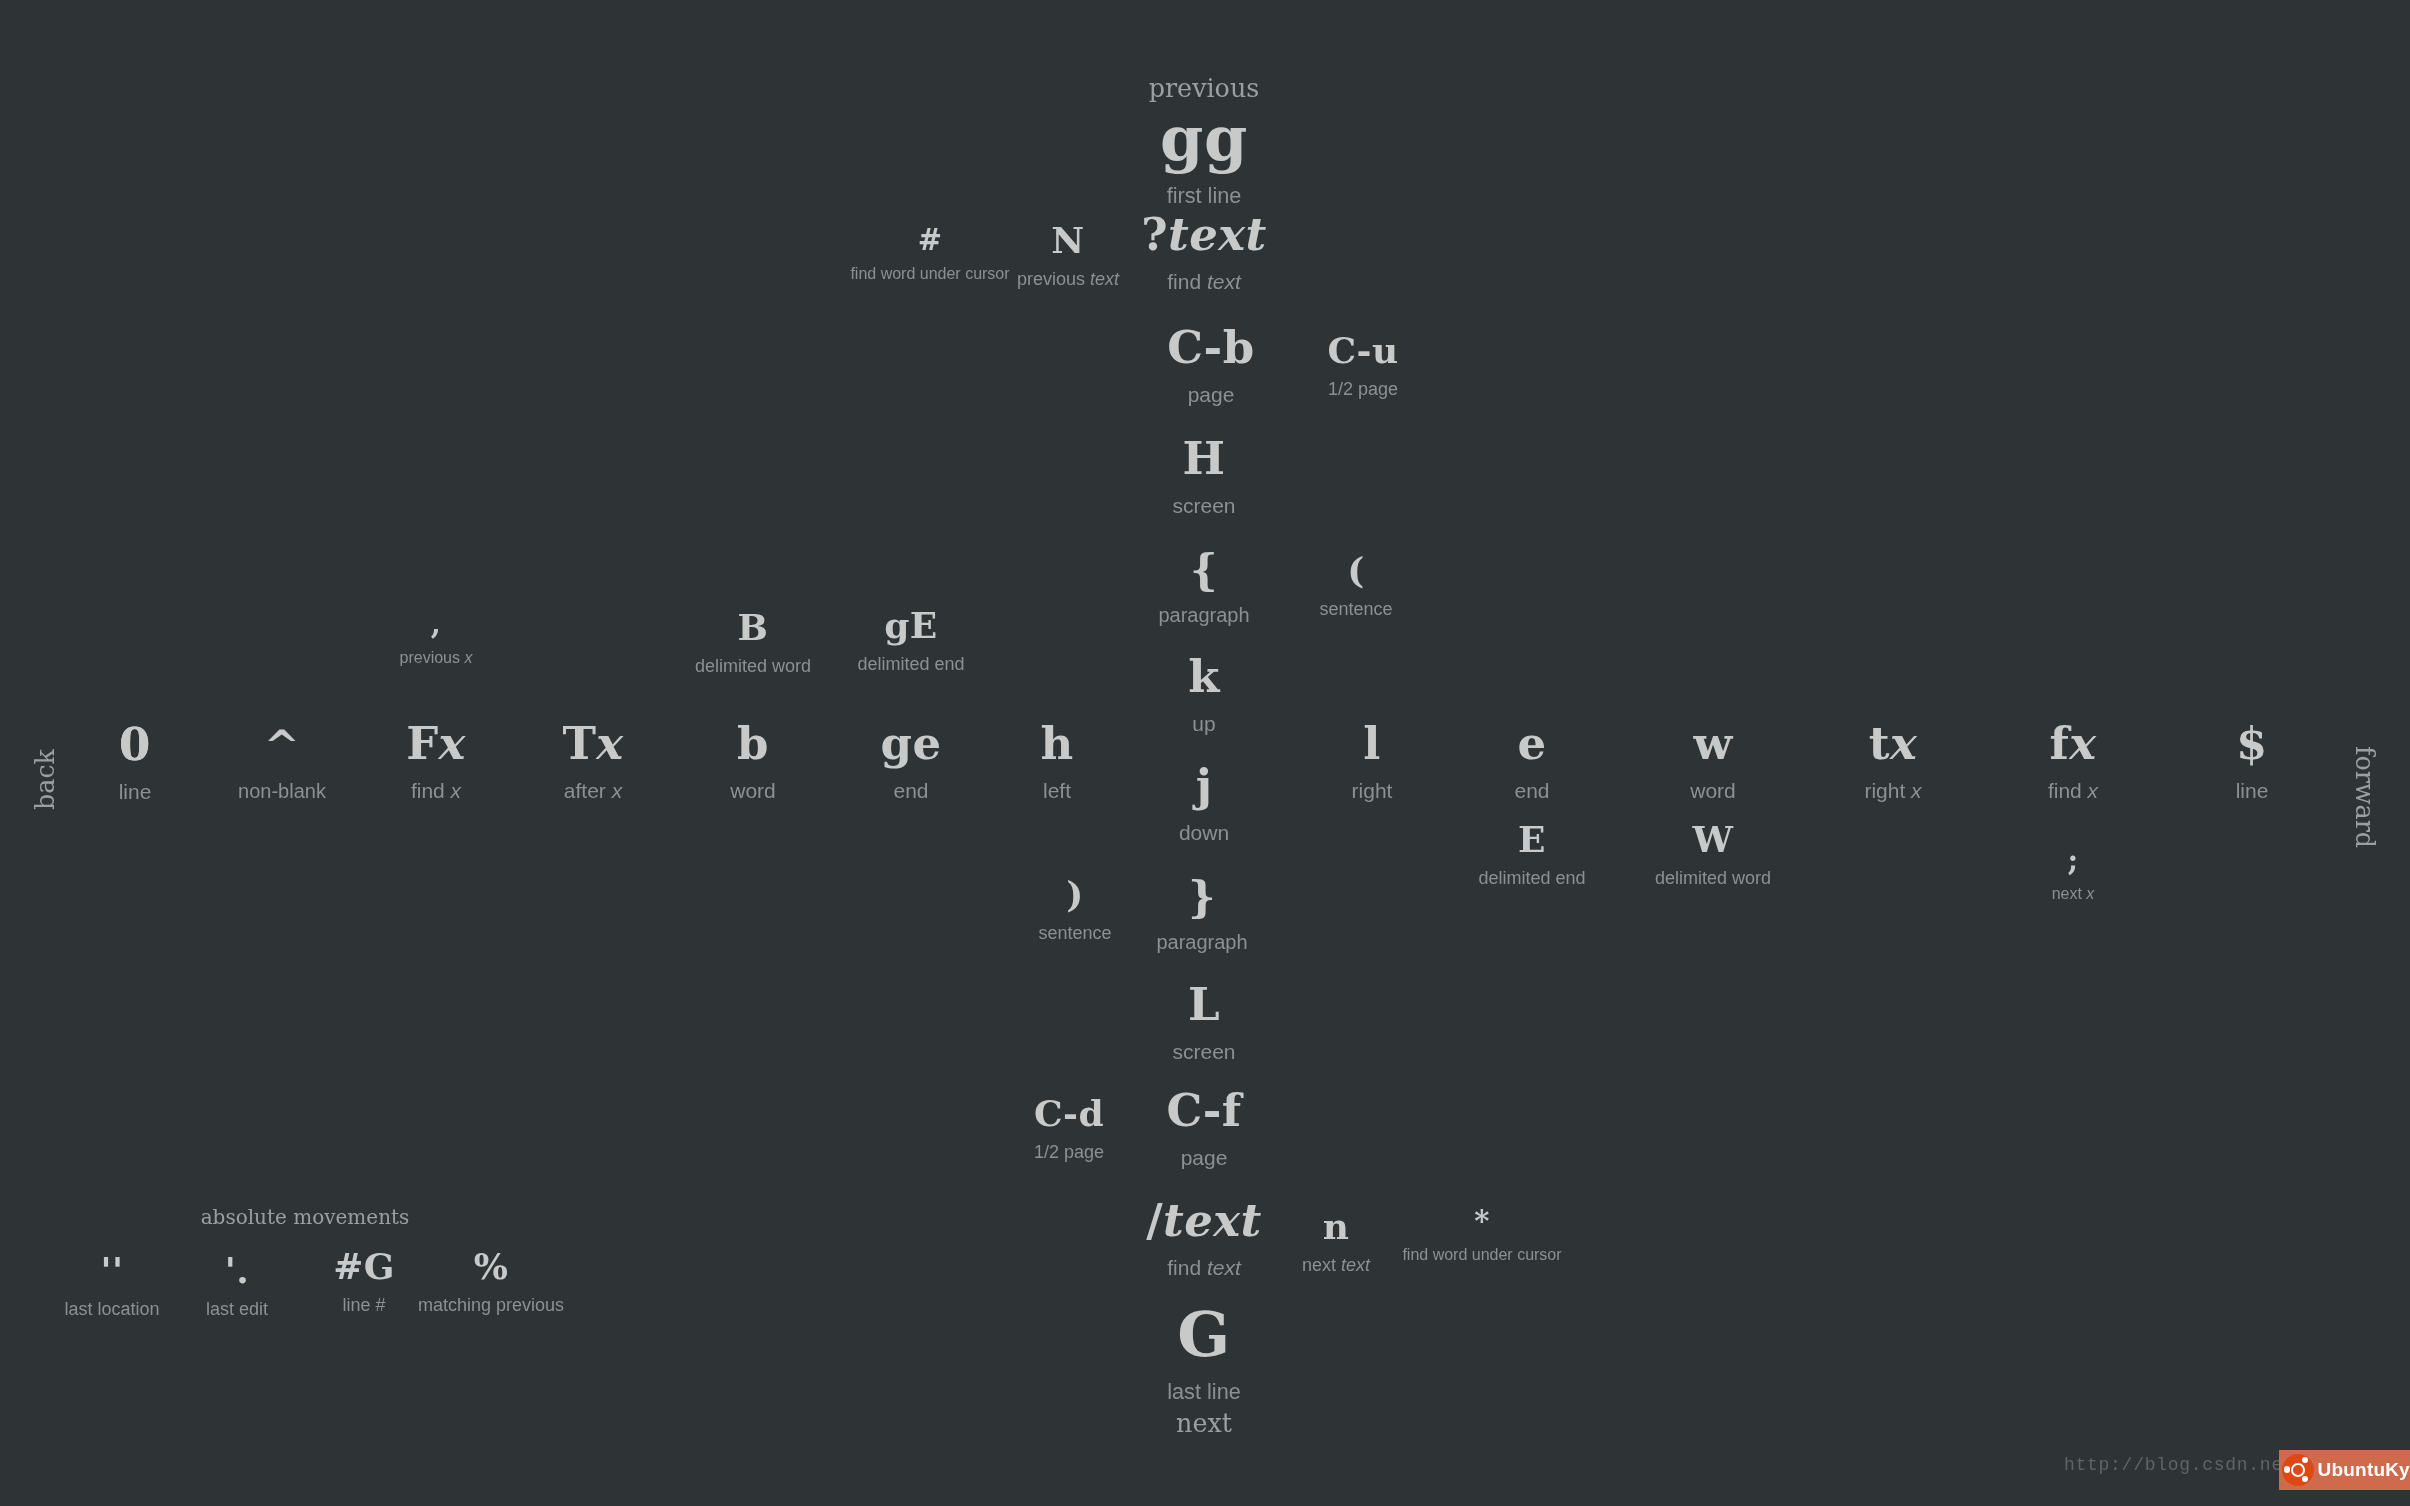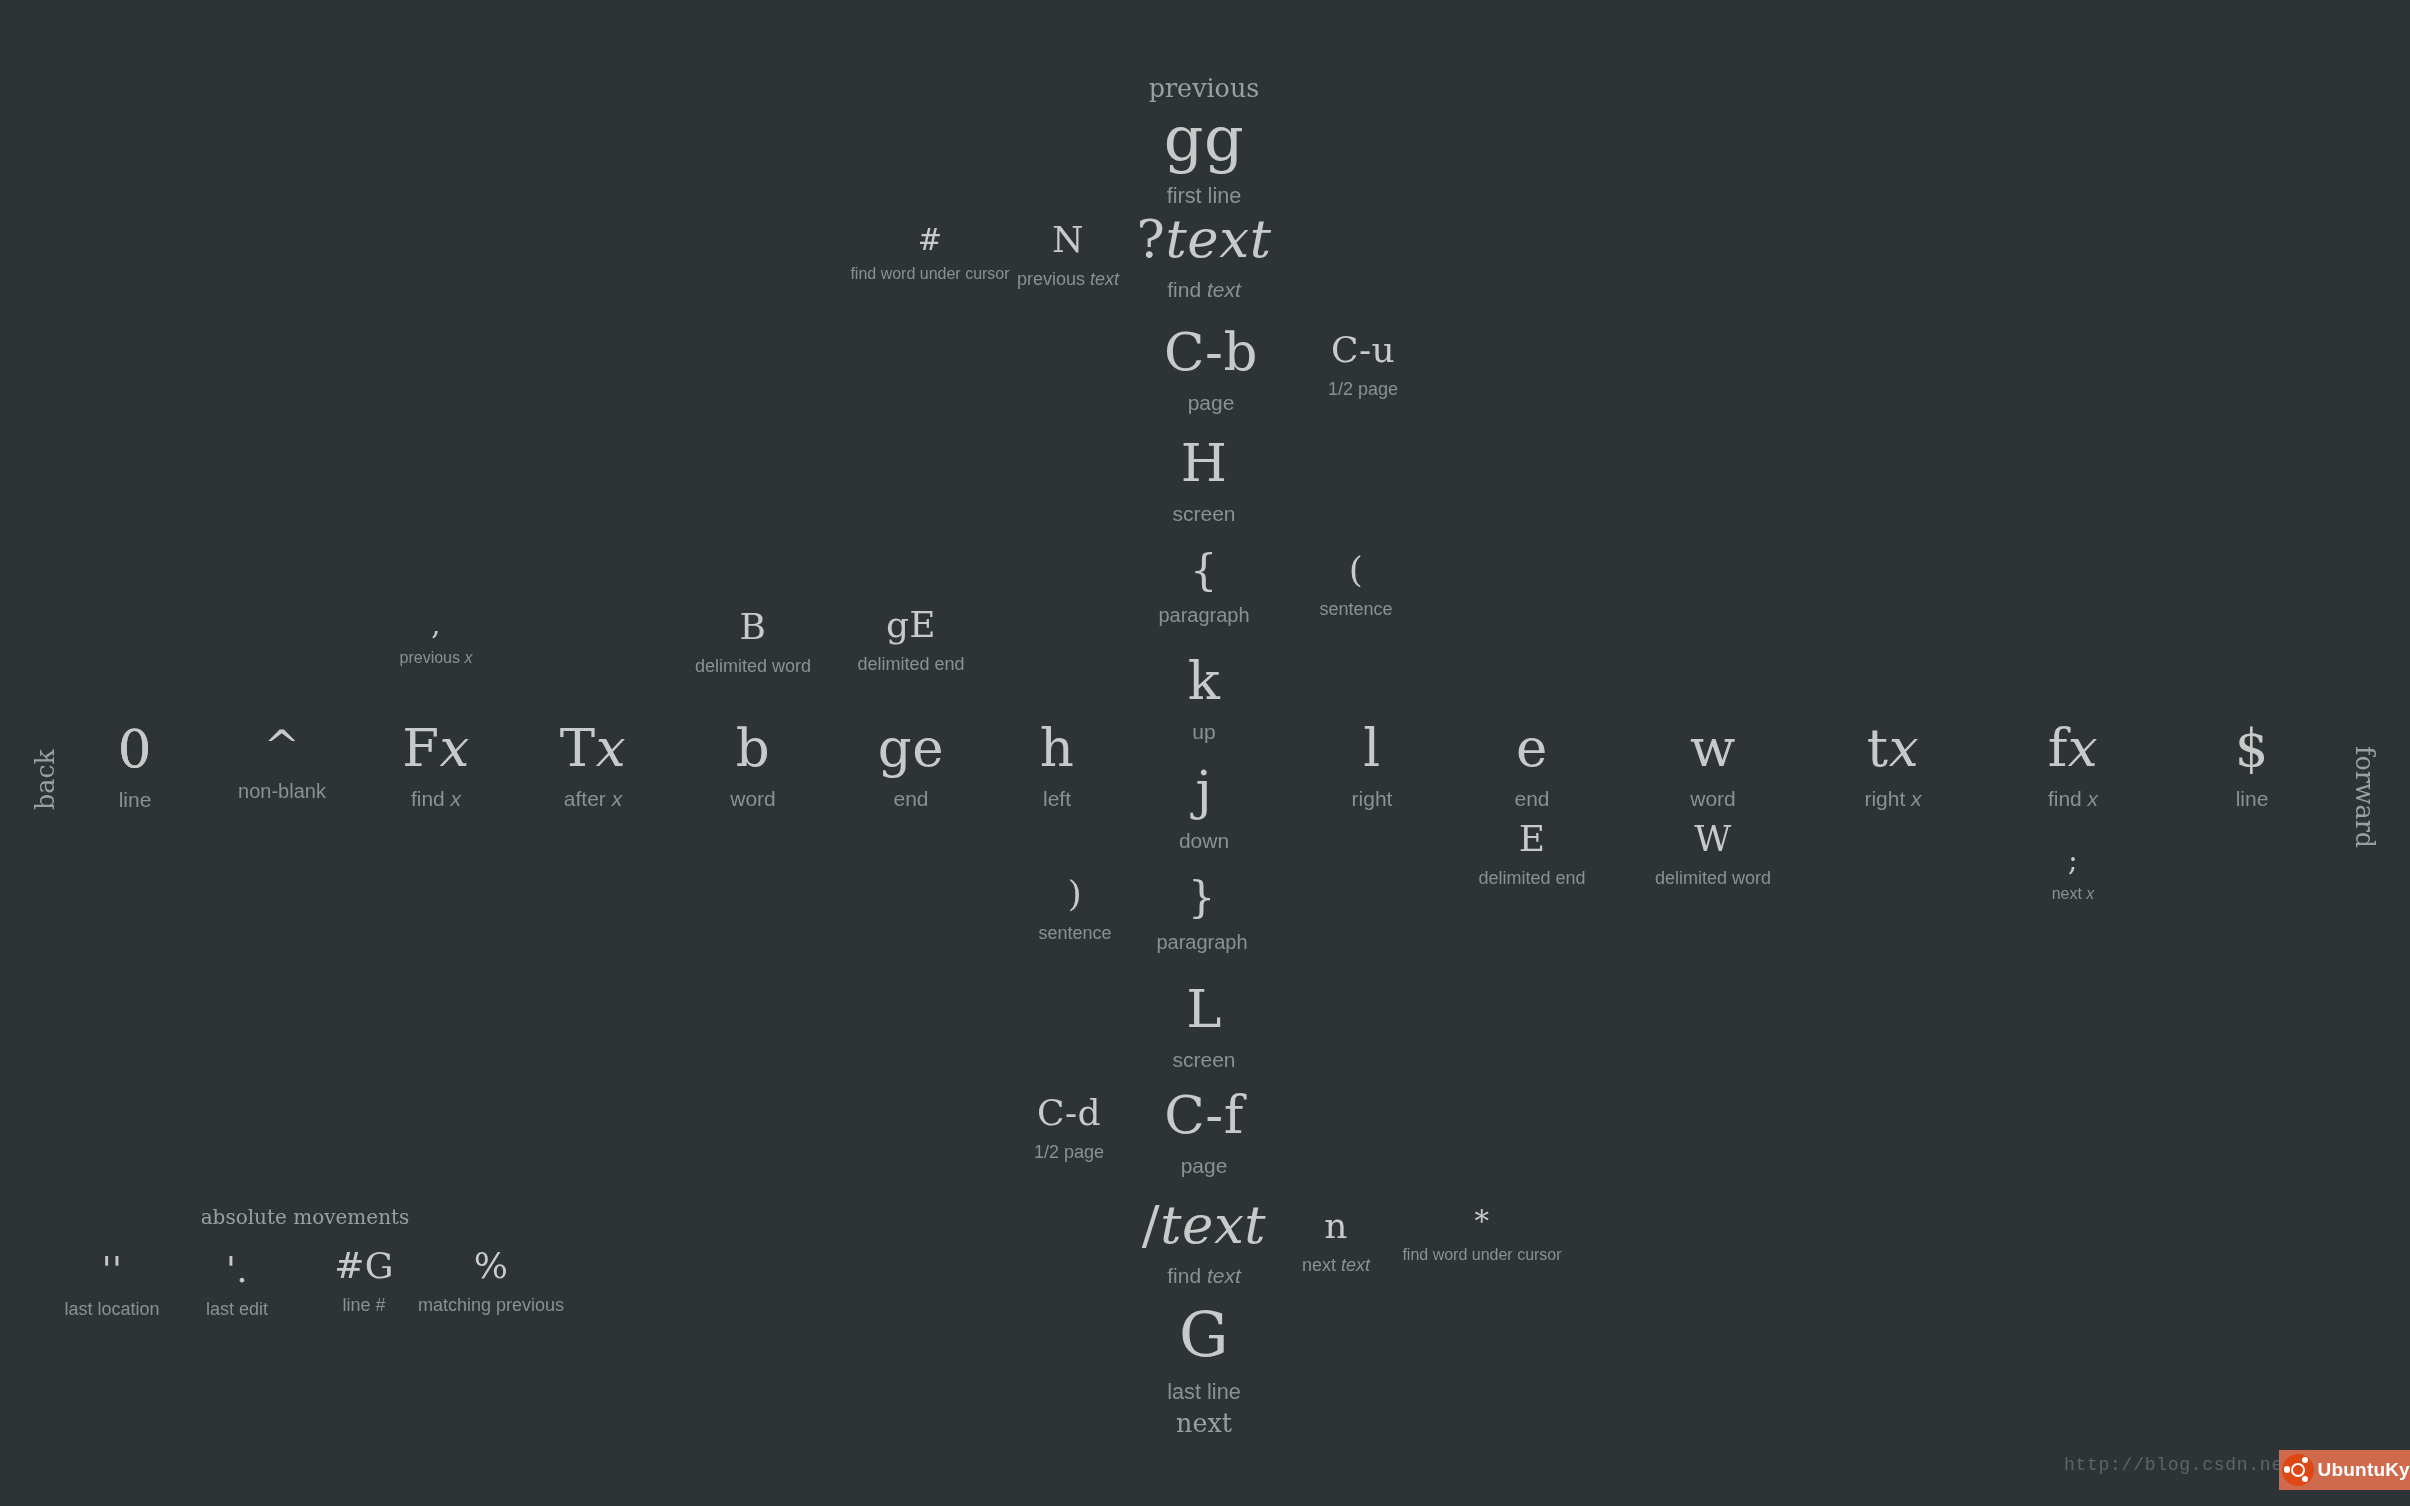--- a/index.html
+++ b/index.html
@@ -20,42 +20,42 @@
   .cell {
     position: absolute;
     text-align: center;
     transform: translateX(-50%);
     white-space: nowrap;
   }
   .key {
     font-family: "DejaVu Serif", serif;
     color: #c7cac9;
     line-height: 1;
-    font-weight: 400;
+    font-weight: 700;
     letter-spacing: .01em;
   }
   .key .it {
     font-style: italic;
   }
   .desc {
     font-family: "Liberation Sans", sans-serif;
     color: #8b9193;
     line-height: 1.25;
     margin-top: .55em;
     white-space: normal;
   }
   .desc .it {
     font-style: italic;
   }
 
   
   .s-xxl .key { font-size: 62px; }
   .s-xxl .desc { font-size: 21.7px; }
 
-  .s-xl  .key { font-size: 53px; }
+  .s-xl  .key { font-size: 45px; }
   .s-xl  .desc { font-size: 21px; }
 
   .s-lg  .key { font-size: 43px; }
   .s-lg  .desc { font-size: 20px; }
 
   .s-md  .key { font-size: 36px; }
   .s-md  .desc { font-size: 18px; }
 
   .s-sm  .key { font-size: 29px; }
   .s-sm  .desc { font-size: 16px; }

